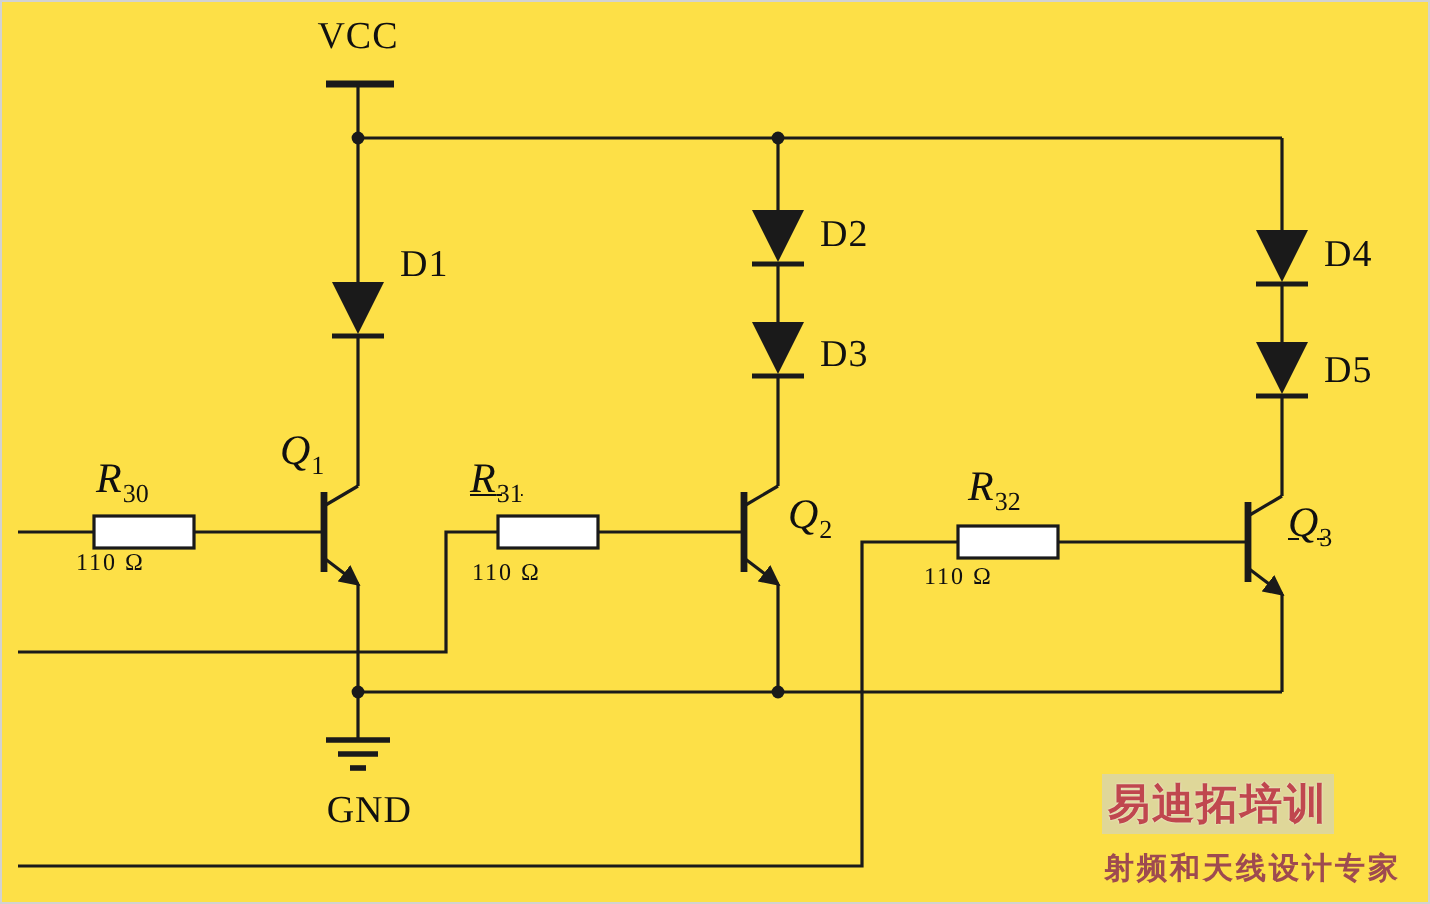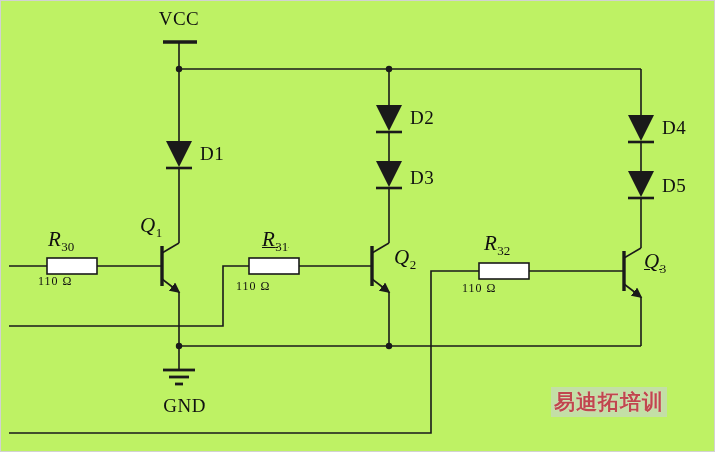--- a/index.html
+++ b/index.html
@@ -1,19 +1,19 @@
 <!DOCTYPE html>
 <html><head>
 <meta charset="utf-8">
 <style>
   * { margin:0; padding:0; box-sizing:border-box; }
   html,body { background:#ffffff; }
   .canvas {
     position:relative; width:715px; height:452px;
-    background:#bef264; border:1px solid #d2d2d2;
+    background:#fde047; border:1px solid #d2d2d2;
     font-family:"Liberation Serif", serif; overflow:hidden;
   }
   svg.circuit { position:absolute; left:0; top:0; }
   .lbl {
     position:absolute; color:#101010; font-size:19px;
     white-space:nowrap; line-height:1.05; letter-spacing:0.5px;
   }
   .lbl.center { text-align:center; }
   .sym i { font-style:italic; font-size:21px; font-family:"Liberation Serif", serif; }
   .sym sub { font-size:13px; letter-spacing:0; }
@@ -131,48 +131,49 @@
         <circle cx="178" cy="68" r="3.2"></circle>
         <circle cx="388" cy="68" r="3.2"></circle>
         <circle cx="178" cy="345" r="3.2"></circle>
         <circle cx="388" cy="345" r="3.2"></circle>
       </g>
     </g>
   </svg>
 
   <div class="lbl center" style="left:154px; top:8px; width:48px;">VCC</div>
 
-  <div class="lbl" style="left:199px; top:143px;">D1</div>
+  <div class="lbl" style="left:199px; top:122px;">D1</div>
   <div class="lbl" style="left:409px; top:107px;">D2</div>
   <div class="lbl" style="left:409px; top:167px;">D3</div>
   <div class="lbl" style="left:661px; top:117px;">D4</div>
   <div class="lbl" style="left:661px; top:175px;text-align:center;">D5</div>
 
   <div class="lbl sym" style="left:139px; top:213px;">
     <i>Q</i><sub>1</sub>
   </div>
   <div class="lbl sym" style="left:393px; top:245px;">
     <i>Q</i><sub>2</sub>
   </div>
   <div class="lbl sym" style="left:643px; top:249px;text-decoration:underline;">
     <i>Q</i><sub>3</sub>
   </div>
 
   <div class="lbl sym" style="left:47px; top:227px;text-align:right;">
     <i>R</i><sub>30</sub>
   </div>
   <div class="lbl val" style="left:37px; top:274px;">110 Ω</div>
 
-  <div class="lbl sym" style="left:261px; top:227px;text-decoration:underline;">
+  <div class="lbl sym" style="left:234px; top:227px;text-decoration:underline;">
     <i>R</i><sub>31</sub>
   </div>
   <div class="lbl val" style="left:235px; top:279px;">110 Ω</div>
 
   <div class="lbl sym" style="left:483px; top:231px;">
     <i>R</i><sub>32</sub>
   </div>
   <div class="lbl val" style="left:461px; top:281px;">110 Ω</div>
 
   <div class="lbl center" style="left:153px; top:395px; width:52px;text-align:right;">GND</div>
 
   <div class="wm-title">易迪拓培训</div>
+  <div class="wm-sub">射频和天线设计专家</div>
 
 </div>
 
 </body></html>

